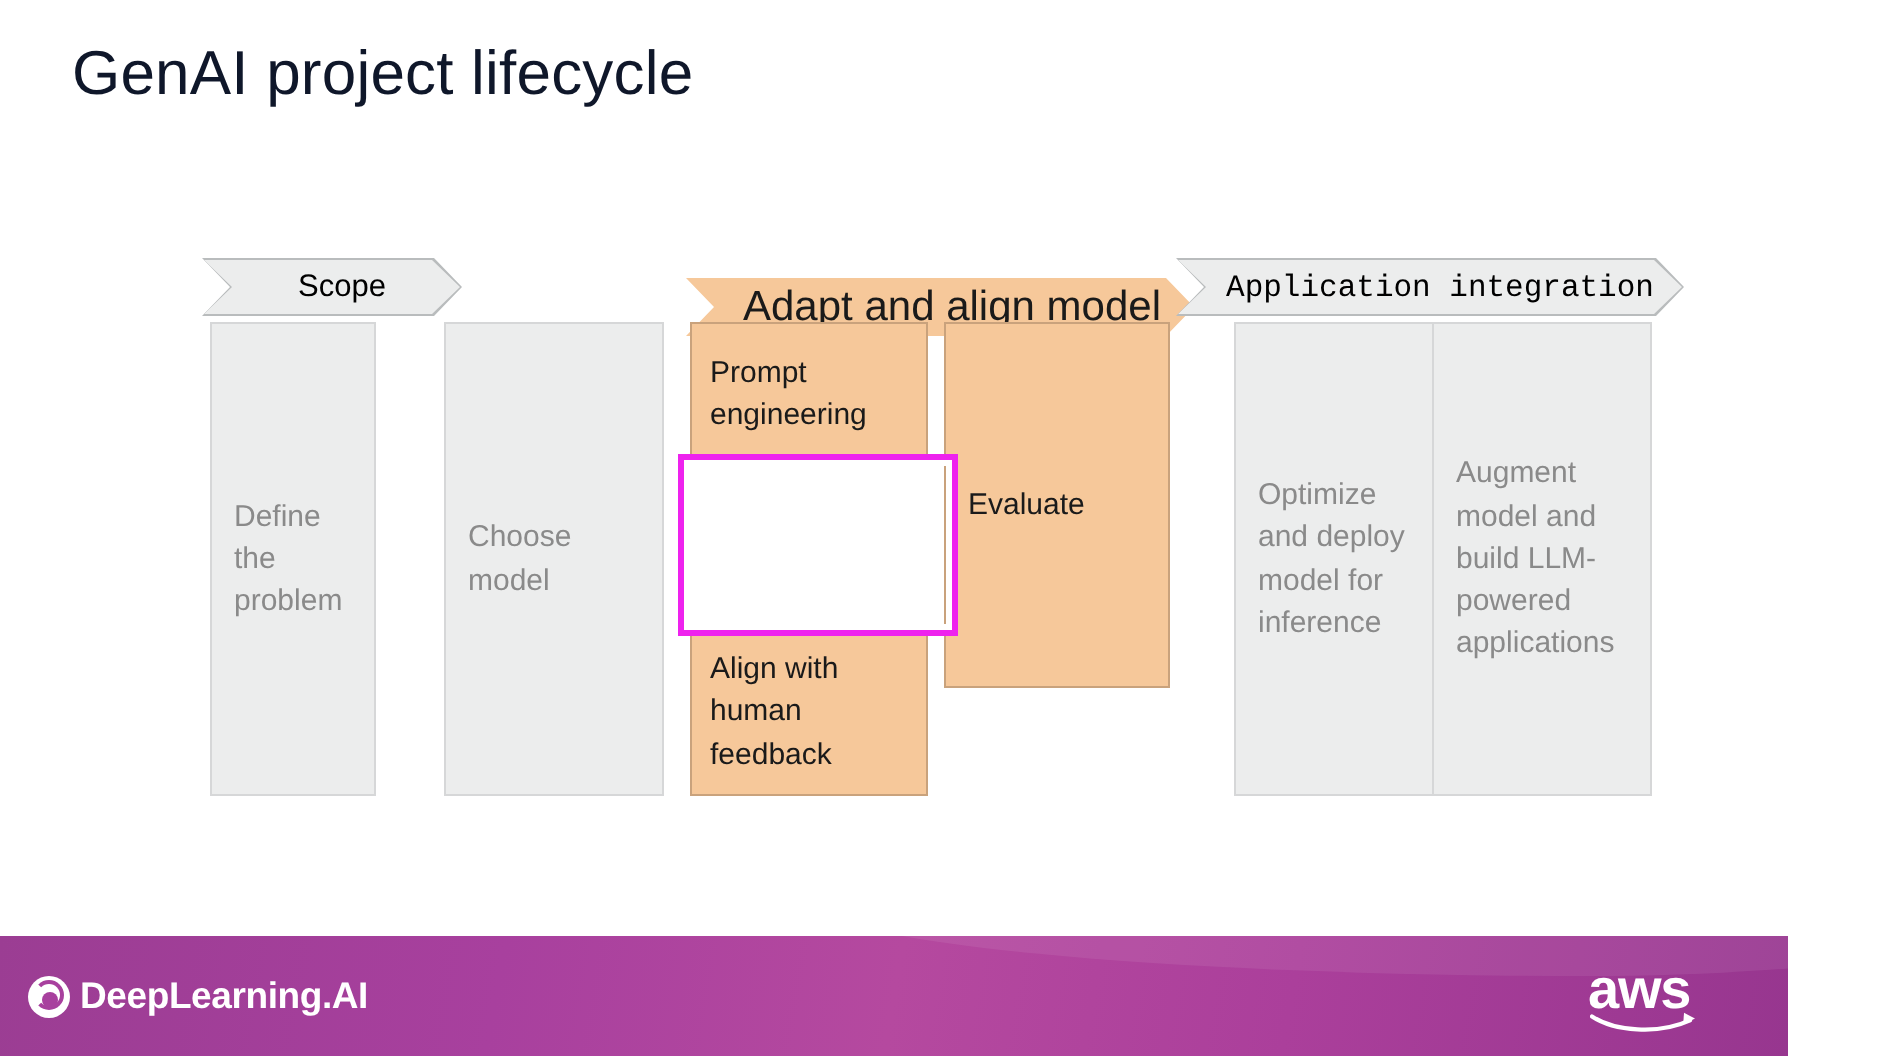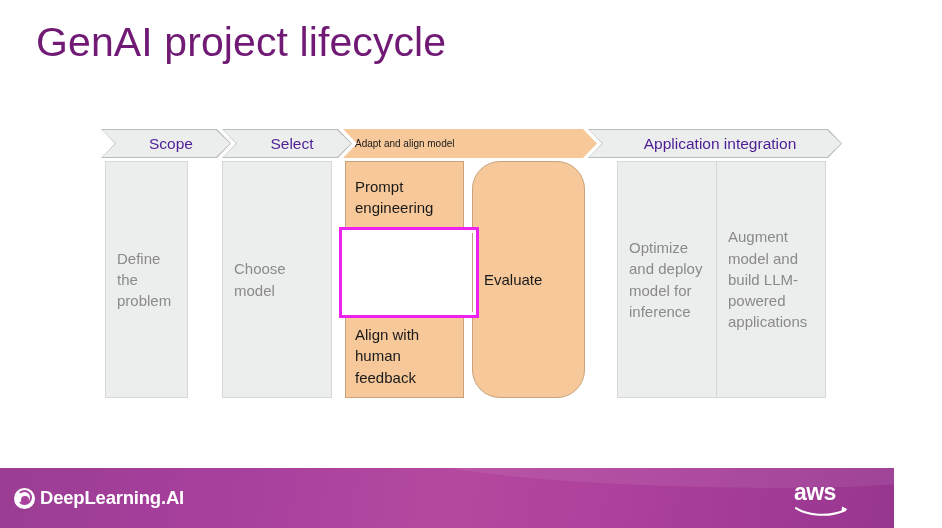--- a/index.html
+++ b/index.html
@@ -13,46 +13,47 @@
     font-family: "Liberation Sans", sans-serif;
     overflow: hidden;
     position: relative;
   }
 
   
   #slide-title {
     position: absolute;
     left: 36px;
     top: 18px;
-    font-size: 41px;
+    font-size: 31px;
     font-weight: 400;
-    color: #701a75;
+    color: #0f172a;
     letter-spacing: 0.1px;
     line-height: 1.2;
     white-space: nowrap;
   }
 
   
   #lifecycle-diagram {
     position: absolute;
     left: 0;
     top: 0;
     width: 942px;
     height: 460px;
   }
 
   
   .phase-chevron {
     position: absolute;
-    top: 129px;
+    top: 139px;
     height: 29px;
     box-sizing: border-box;
     display: flex;
     align-items: center;
-    font-size: 10px;
+    justify-content: center;
+    font-size: 21px;
     line-height: 1;
     -webkit-clip-path: polygon(0 0, calc(100% - 14px) 0, 100% 50%, calc(100% - 14px) 100%, 0 100%, 14px 50%);
     clip-path: polygon(0 0, calc(100% - 14px) 0, 100% 50%, calc(100% - 14px) 100%, 0 100%, 14px 50%);
   }
   .phase-chevron .chev-label {
     padding-left: 12px;
     white-space: nowrap;
   }
   .phase-chevron.orange {
     background: #f6c89a;
@@ -76,21 +77,21 @@
     -webkit-clip-path: polygon(0 0, calc(100% - 14px) 0, 100% 50%, calc(100% - 14px) 100%, 0 100%, 14px 50%);
     clip-path: polygon(0 0, calc(100% - 14px) 0, 100% 50%, calc(100% - 14px) 100%, 0 100%, 14px 50%);
   }
   .chev-outline > .chev-text {
     position: absolute;
     inset: 0;
     display: flex;
     align-items: center;
     justify-content: center;
     font-size: 15.5px;
-    color: #4c1d95;
+    color: #000000;
     padding-left: 10px;
     box-sizing: border-box;
     white-space: nowrap;
   }
 
   
   .col-box {
     position: absolute;
     top: 161px;
     box-sizing: border-box;
@@ -220,21 +221,21 @@
   #aws-logo {
     position: absolute;
     right: 42px;
     top: 50%;
     transform: translateY(-50%);
     width: 58px;
     height: 34px;
   }
   #aws-wordmark {
     color: #ffffff;
-    font-size: 23px;
+    font-size: 28px;
     font-weight: 700;
     letter-spacing: -0.6px;
     line-height: 1;
     position: absolute;
     left: 0;
     top: 0;
   }
   #aws-smile {
     position: absolute;
     left: 1px;
@@ -248,30 +249,26 @@
 
 <div id="slide-title">GenAI project lifecycle</div>
 
 <div id="lifecycle-diagram">
 
   <div class="chev-outline" style="left:101px; width:130px;">
     <div class="chev-inner"></div>
     <div class="chev-text">Scope</div>
   </div>
 
-  <div class="chev-outline" style="left:222px; width:130px;">
-    <div class="chev-inner"></div>
-    <div class="chev-text">Select</div>
-  </div>
 
   <div class="phase-chevron orange" style="left:343px; width:254px;">
     <span class="chev-label">Adapt and align model</span>
   </div>
 
-  <div class="chev-outline" style="left:588px; width:254px;">
+  <div class="chev-outline" style="left:588px; width:254px;font-family:Liberation Mono, monospace;">
     <div class="chev-inner"></div>
     <div class="chev-text">Application integration</div>
   </div>
 
   <div class="col-box" style="left:105px; width:83px; height:237px;">
     <span class="box-text">Define the problem</span>
   </div>
 
   <div class="col-box" style="left:222px; width:110px; height:237px;">
     <span class="box-text">Choose model</span>
@@ -279,21 +276,21 @@
 
   <div class="subbox-stack">
     <div class="sub-box" style="top:0px; height:72px;">
       <span class="box-text">Prompt engineering</span>
     </div>
     <div class="sub-box" style="top:153px; height:84px;">
       <span class="box-text">Align with human feedback</span>
     </div>
   </div>
 
-  <div class="col-box orange-box" style="left:472px; width:113px; height:237px;border-radius:28px;">
+  <div class="col-box orange-box" style="left:472px; width:113px; height:183px;">
     <span class="box-text">Evaluate</span>
   </div>
 
   <div id="fine-tuning-highlight"></div>
 
   <div class="col-box" style="left:597px; width:111px; height:237px;margin-left:20px;">
     <span class="box-text">Optimize and deploy model for inference</span>
   </div>
 
   <div class="col-box" style="left:716px; width:110px; height:237px;">

